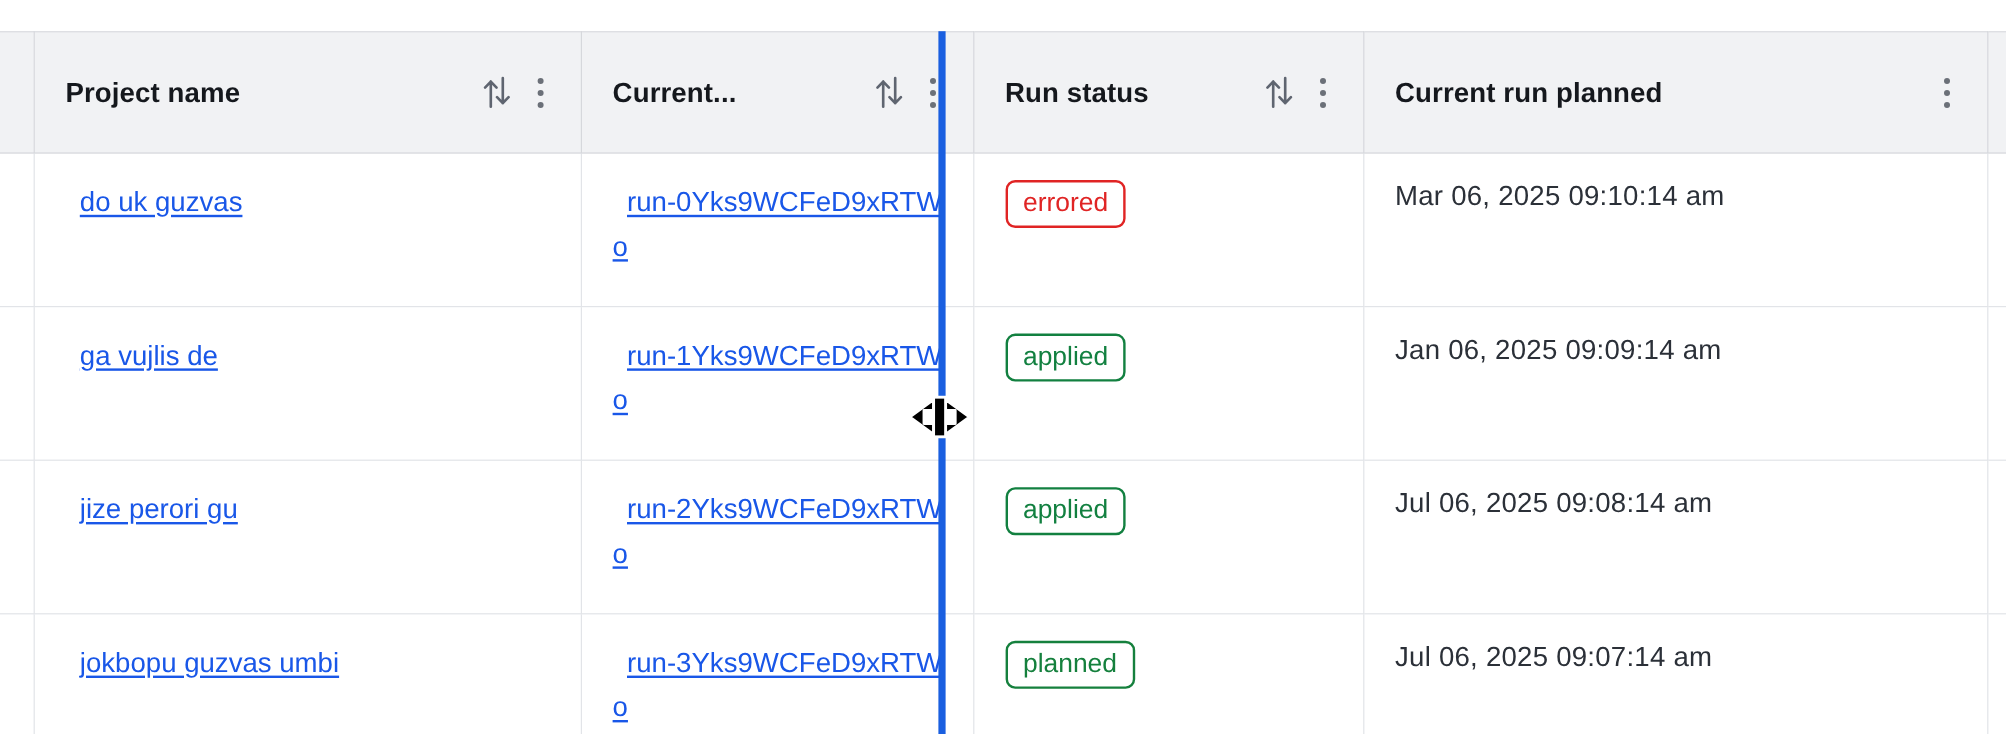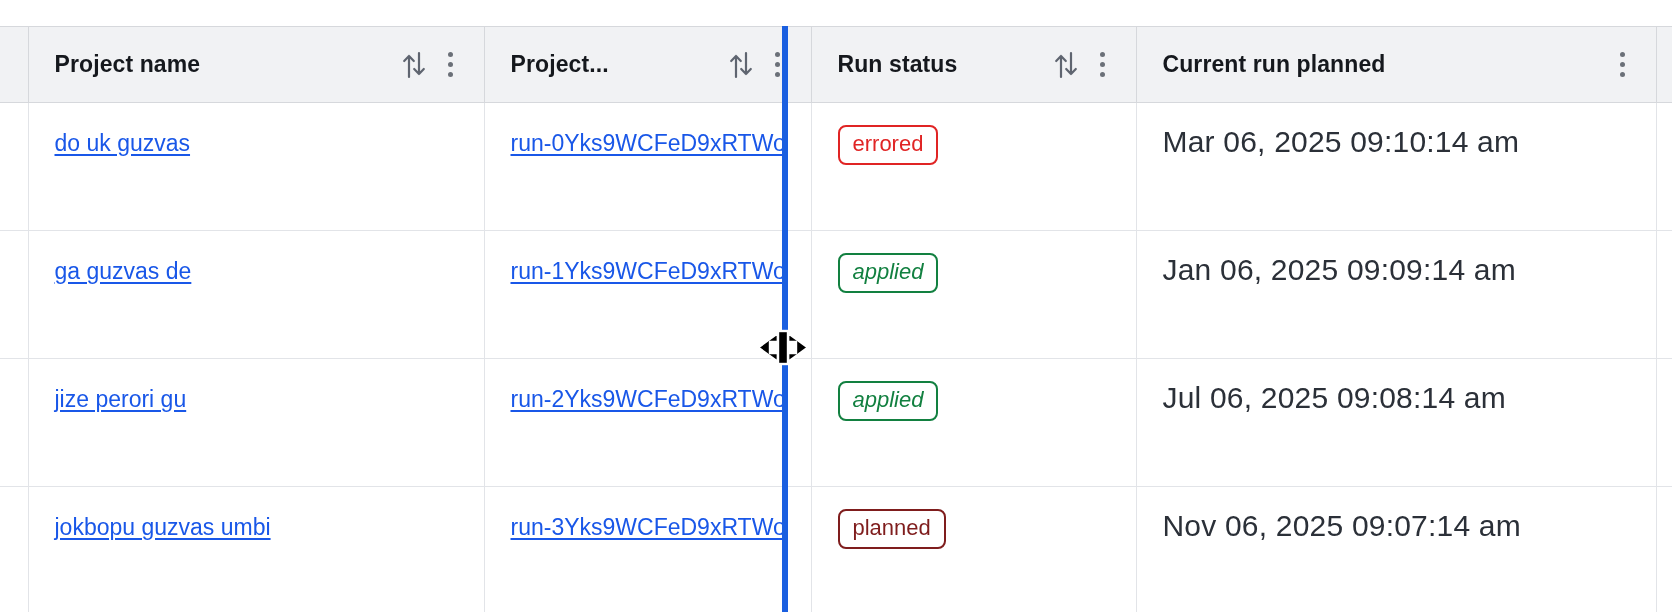--- a/index.html
+++ b/index.html
@@ -47,21 +47,21 @@
   col.c-currun   { width: 327px; }
   col.c-status   { width: 325px; }
   col.c-applied  { width: 520px; }
   col.c-version  { width: 84px; }
 
   thead th {
     background: #f1f2f4;
     border-top: 1px solid #d6d8dc;
     border-bottom: 1px solid #d6d8dc;
     border-right: 1px solid #d6d8dc;
-    height: 76px;
+    height: 101px;
     padding: 0 16px 0 26px;
     vertical-align: middle;
     box-sizing: border-box;
   }
   thead th.sel {
     padding: 0;
     border-right: 1px solid #d6d8dc;
   }
   thead th:last-child { border-right: none; }
 
@@ -132,39 +132,40 @@
 
   a.cell-link {
     color: #1a56db;
     color: #1957e8;
     text-decoration: underline;
     text-underline-offset: 3px;
     font-size: 23px;
     line-height: 1.62;
     cursor: pointer;
     word-break: break-all;
+    margin-left: 12px;
   }
   a.cell-link.project { word-break: normal; }
 
   .badge {
     display: inline-block;
     border: 2px solid currentColor;
     border-radius: 8px;
     padding: 5px 13px 7px 13px;
     font-size: 22px;
     line-height: 1.1;
     background: #ffffff;
     white-space: nowrap;
   }
   .badge.errored { color: #e02424; }
-  .badge.applied { color: #0b8043; color: #128040; font-style: italic; }
-  .badge.planned { color: #7f1d1d; }
+  .badge.applied { color: #0b8043; color: #128040; }
+  .badge.planned { color: #15803d; }
 
   .date-cell {
-    font-size: 30px;
+    font-size: 23px;
     color: #2b3038;
     white-space: nowrap;
     letter-spacing: 0.2px;
   }
 
   
   .resize-line {
     position: absolute;
     top: 26px;
     left: 782px;
@@ -224,21 +225,21 @@
                     <i></i>
                     <i></i>
                     <i></i>
                   </span>
               </span>
             </div>
           </th>
 
           <th>
             <div class="th-inner">
-              <span class="th-label">Project...</span>
+              <span class="th-label">Current...</span>
               <span class="th-spacer"></span>
               <span class="icon-btn">
                 <svg class="sort-svg" width="26" height="30" viewBox="0 0 26 30" aria-hidden="true">
                   <path d="M8 27 V6 M8 6 L3.2 11 M8 6 L12.8 11" fill="none" stroke="#5f6570" stroke-width="2.2" stroke-linecap="round" stroke-linejoin="round"></path>
                   <path d="M18 3 V24 M18 24 L13.2 19 M18 24 L22.8 19" fill="none" stroke="#5f6570" stroke-width="2.2" stroke-linecap="round" stroke-linejoin="round"></path>
                 </svg>
               </span>
               <span class="icon-btn kebab">
                 <span class="kebab-dots">
                     <i></i>
@@ -306,21 +307,21 @@
             <span class="date-cell">Mar 06, 2025 09:10:14 am</span>
           </td>
           <td>
             
           </td>
         </tr>
 
         <tr>
           <td class="sel"></td>
           <td>
-            <a class="cell-link project">ga guzvas de</a>
+            <a class="cell-link project">ga vujlis de</a>
           </td>
           <td>
             <a class="cell-link">run-1Yks9WCFeD9xRTWo</a>
           </td>
           <td>
             <span class="badge applied">applied</span>
           </td>
           <td>
             <span class="date-cell">Jan 06, 2025 09:09:14 am</span>
           </td>
@@ -353,21 +354,21 @@
           <td>
             <a class="cell-link project">jokbopu guzvas umbi</a>
           </td>
           <td>
             <a class="cell-link">run-3Yks9WCFeD9xRTWo</a>
           </td>
           <td>
             <span class="badge planned">planned</span>
           </td>
           <td>
-            <span class="date-cell">Nov 06, 2025 09:07:14 am</span>
+            <span class="date-cell">Jul 06, 2025 09:07:14 am</span>
           </td>
           <td>
             
           </td>
         </tr>
 
       </tbody>
     </table>
   </div>
 

